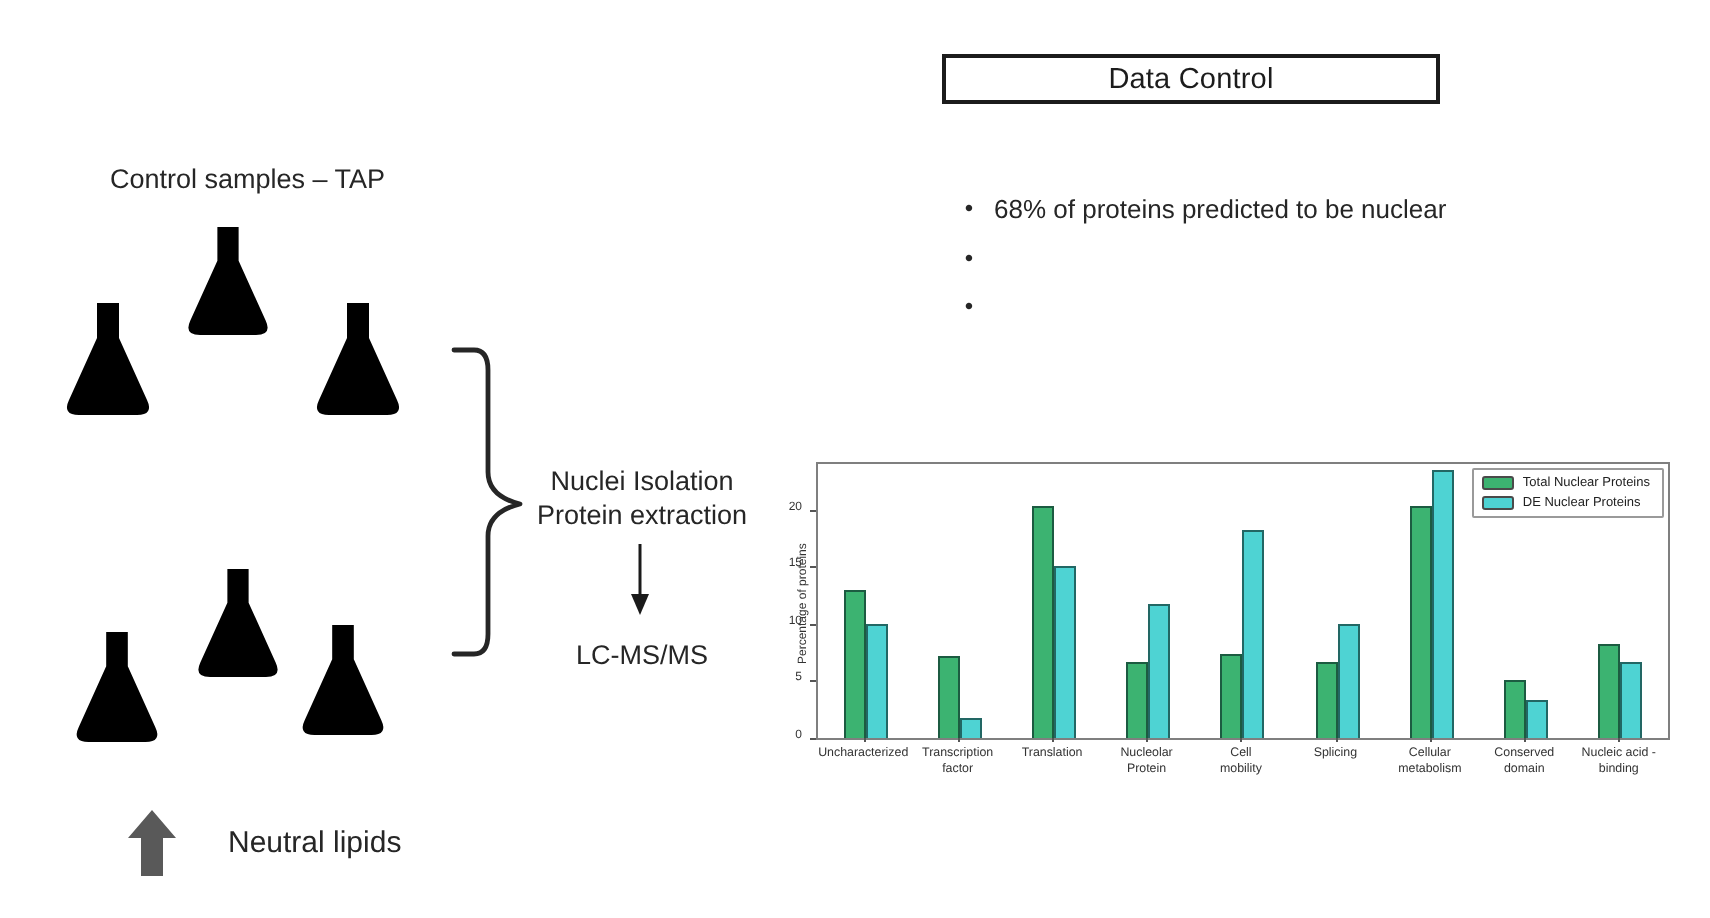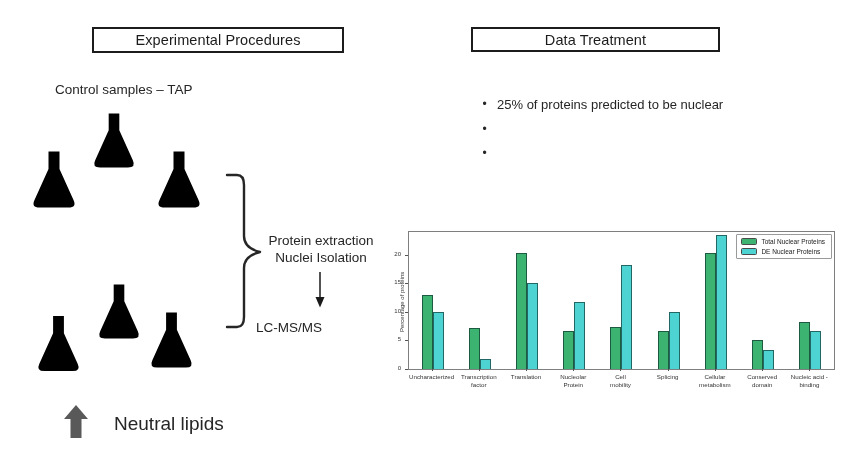--- a/index.html
+++ b/index.html
@@ -13,40 +13,40 @@
     display:flex; align-items:center; justify-content:center;
     font-size:14.5px; letter-spacing:0.1px; color:#1c1c1c;
   }
   #exp-title-box  { left:92px;  top:27px; width:248px; height:22px; }
   #data-title-box { left:471px; top:27px; width:245px; height:21px; }
 
   
   .txt { position:absolute; white-space:nowrap;text-align:center; }
   #control-label   { left:55px;  top:82px;  font-size:13.5px; }
   #treatment-label { left:8px;   top:250px; font-size:13.5px; }
-  #neutral-label   { left:114px; top:413px; font-size:19px; }
+  #neutral-label   { left:114px; top:413px; font-size:15px; }
 
   
   .flask { position:absolute; }
   .flask.control   { --liq: var(--control-liquid); }
   .flask.treatment { --liq: var(--treatment-liquid); }
   #c-flask-1 { left:25px;  top:147px; }
   #c-flask-2 { left:86px;  top:109px; }
   #c-flask-3 { left:150px; top:147px; }
   #t-flask-1 { left:30px;  top:311px; }
   #t-flask-2 { left:91px;  top:280px; }
   #t-flask-3 { left:143px; top:308px; }
 
   
   #brace { position:absolute; left:224px; top:172px; }
   #pipeline-text { position:absolute; left:256px; top:233px; width:130px;
                    text-align:center; font-size:13.5px; line-height:16.5px; }
   #down-arrow { position:absolute; left:314px; top:272px; }
   #lcms-label { position:absolute; left:256px; top:320px; width:130px;
-                font-size:13.5px; }
+                text-align:center; font-size:13.5px; }
 
   
   #up-arrow { position:absolute; left:64px; top:405px; }
 
   
   #bullets { position:absolute; left:472px; top:97px; }
   .bullet-item { display:flex; align-items:flex-start; margin-bottom:10px; font-size:13px; }
   .bullet-dot  { width:25px; text-align:center; font-size:12px; flex:none; }
 
   
@@ -79,25 +79,22 @@
   <svg width="0" height="0" style="position:absolute" aria-hidden="true">
     <defs>
       <g id="flaskdef">
         <path class="liquid" d="M16 42 H42 L47 51.5 Q49.5 58 42.5 58 H15.5 Q8.5 58 11 51.5 Z"></path>
         <path class="flask-body" d="M23.5 4.5 V22 L9.5 53 Q6 60.5 14.5 60.5 H43.5 Q52 60.5 48.5 53 L34.5 22 V4.5"></path>
         <path class="flask-lip" d="M19.5 3 H38.5"></path>
       </g>
     </defs>
   </svg>
 
-  <div class="title-box" id="exp-title-box">
-    <span>Experimental Procedures</span>
-  </div>
   <div class="title-box" id="data-title-box">
-    <span>Data Treatment</span>
+    <span>Data Control</span>
   </div>
 
   <div class="txt" id="control-label">Control samples – TAP</div>
   <svg class="flask control" id="c-flask-1" width="58" height="64" viewBox="0 0 58 64">
       <use href="#flaskdef"></use>
     </svg>
   <svg class="flask control" id="c-flask-2" width="56" height="62" viewBox="0 0 58 64">
       <use href="#flaskdef"></use>
     </svg>
   <svg class="flask control" id="c-flask-3" width="58" height="64" viewBox="0 0 58 64">
@@ -112,38 +109,38 @@
     </svg>
   <svg class="flask treatment" id="t-flask-3" width="57" height="63" viewBox="0 0 58 64">
       <use href="#flaskdef"></use>
     </svg>
 
   <svg id="brace" width="42" height="158" viewBox="0 0 42 158">
     <path d="M3 3 H13 Q20 3 20 13 V64 Q20 76 36 80 Q20 84 20 96 V145 Q20 155 13 155 H3" fill="none" stroke="#262626" stroke-width="2.4" stroke-linecap="round" stroke-linejoin="round"></path>
   </svg>
 
   <div id="pipeline-text">
+    <div>Nuclei Isolation</div>
     <div>Protein extraction</div>
-    <div>Nuclei Isolation</div>
   </div>
   <svg id="down-arrow" width="12" height="36" viewBox="0 0 12 36">
     <line x1="6" y1="0" x2="6" y2="26" stroke="#1a1a1a" stroke-width="1.5"></line>
     <path d="M1.5 25 L10.5 25 L6 35.5 Z" fill="#1a1a1a"></path>
   </svg>
   <div id="lcms-label">LC-MS/MS</div>
 
   <svg id="up-arrow" width="24" height="33" viewBox="0 0 24 33">
     <path d="M12 0 L24 14 H17.5 V33 H6.5 V14 H0 Z" fill="var(--arrow-gray)"></path>
   </svg>
   <div class="txt" id="neutral-label">Neutral lipids</div>
 
   <div id="bullets">
     <div class="bullet-item">
       <span class="bullet-dot">•</span>
-      <span>25% of proteins predicted to be nuclear</span>
+      <span>68% of proteins predicted to be nuclear</span>
     </div>
     <div class="bullet-item">
       <span class="bullet-dot">•</span>
     </div>
     <div class="bullet-item">
       <span class="bullet-dot">•</span>
     </div>
   </div>
 
   <div id="chart">

